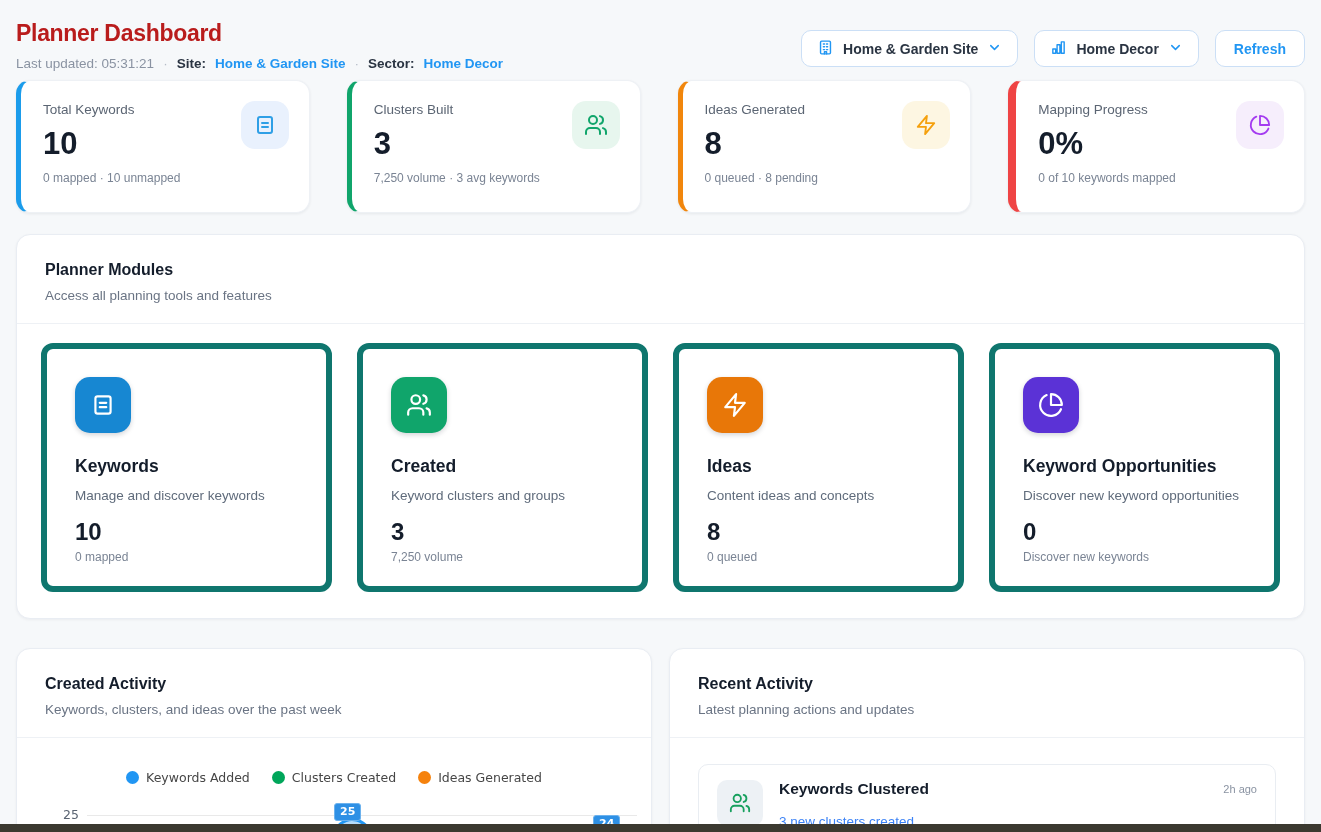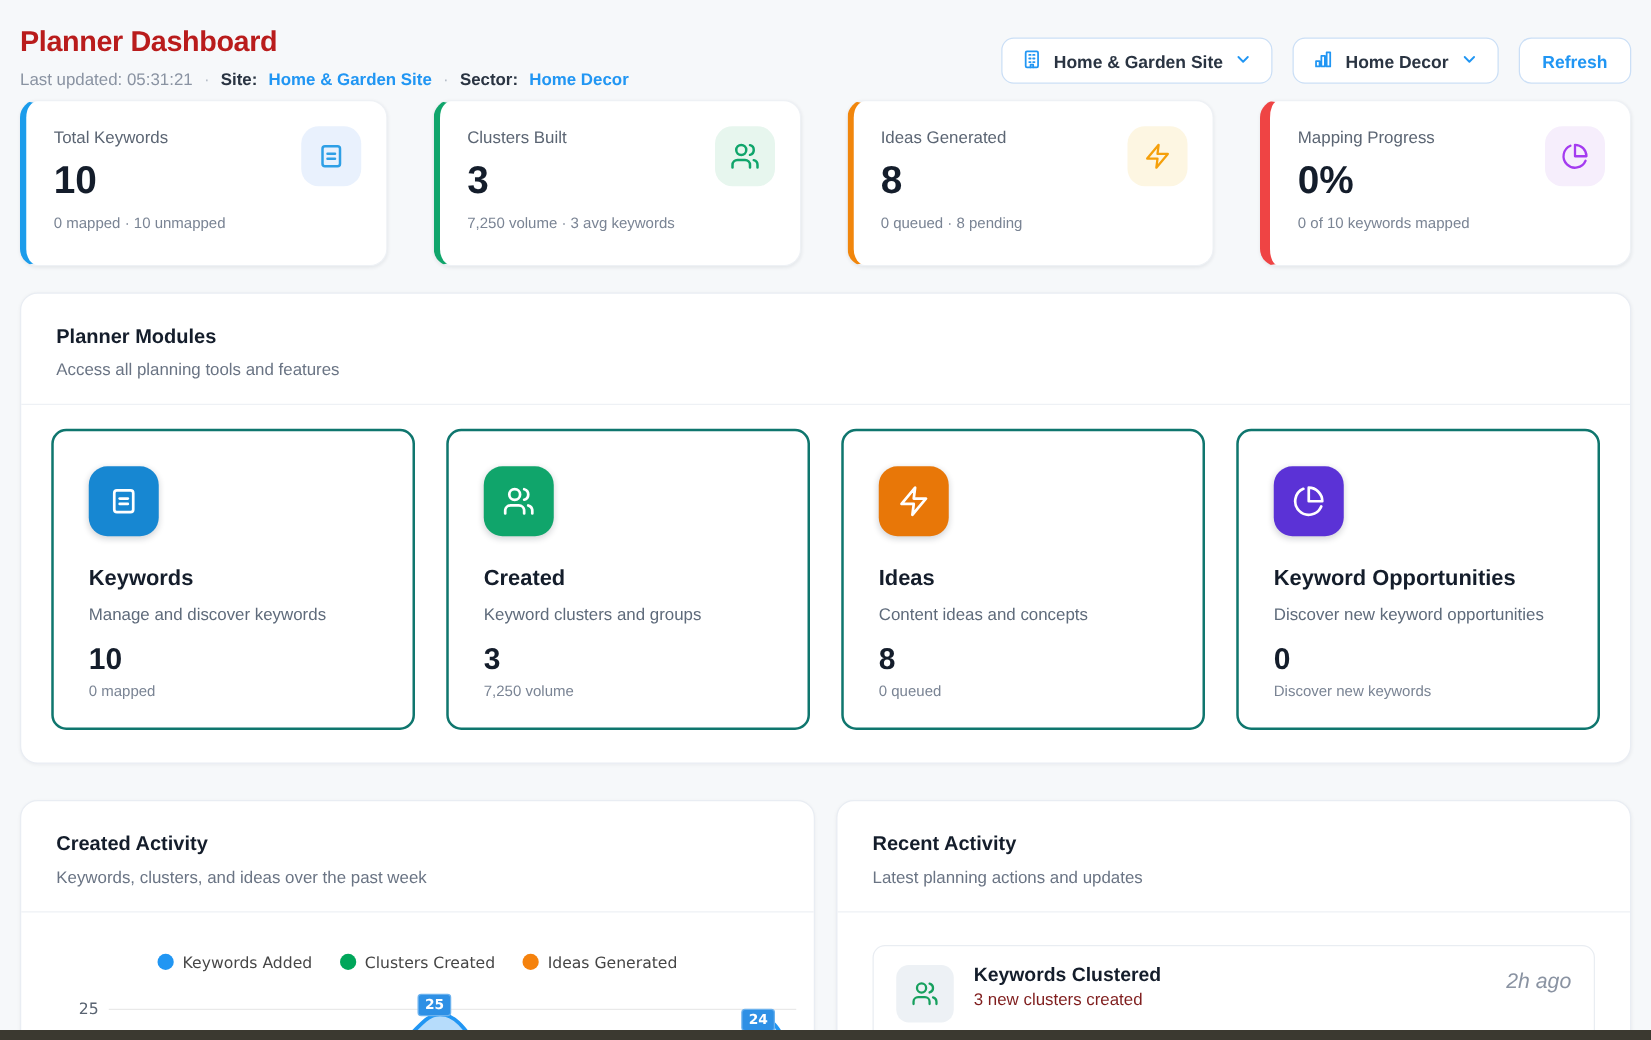--- a/index.html
+++ b/index.html
@@ -51,21 +51,21 @@
   
   .section-card { background:#fff; border:1px solid #e9edf3; border-radius:14px;
                   box-shadow:0 1px 3px rgba(16,24,40,.05); }
   .section-head { padding:26px 28px 20px; }
   .section-title { font-size:16px; font-weight:700; color:#141d2b; }
   .section-sub { font-size:13.5px; color:#6a7484; margin-top:9px; }
   .divider { border-top:1px solid #eef1f5; }
 
   .modules-section { margin-top:21px; }
   .modules-grid { display:flex; gap:25px; padding:19px 24px 26px; }
-  .module-card { flex:1; background:#fff; border:2px solid #0f766e; border-radius:12px;
+  .module-card { flex:1; background:#fff; border:6px solid #0f766e; border-radius:12px;
                  padding:28px 28px 22px; cursor:pointer; }
   .module-icon { width:56px; height:56px; border-radius:15px; color:#fff;
                  display:flex; align-items:center; justify-content:center;
                  box-shadow:0 2px 5px rgba(16,24,40,.18); }
   .module-icon.blue   { background:#1787d2; }
   .module-icon.green  { background:#10a56b; }
   .module-icon.orange { background:#e87708; }
   .module-icon.purple { background:#5b32d6; }
   .module-title { font-size:17.5px; font-weight:800; margin-top:23px; color:#141d2b; }
   .module-desc  { font-size:13.5px; color:#5f6b7b; margin-top:11px; }
@@ -94,22 +94,22 @@
   .pt-label.p25 { left:317px; top:9px; }
   .pt-label.p24 { left:576px; top:21px; }
 
   
   .activity-body { padding:26px 28px; }
   .activity-item { display:flex; gap:16px; border:1px solid #e9edf2; border-radius:10px;
                    padding:15px 18px; background:#fff; }
   .activity-icon { width:46px; height:46px; border-radius:10px; background:#edf1f5;
                    display:flex; align-items:center; justify-content:center; color:#17a05e; flex:none; }
   .activity-title { font-size:15.5px; font-weight:800; color:#141d2b; }
-  .activity-desc  { font-size:13.5px; color:#7f1d1d; margin-top:2px; }
-  .activity-time  { margin-left:auto; font-size:17px; color:#8a93a2; white-space:nowrap; padding-top:3px;font-style:italic; }
+  .activity-desc  { font-size:13.5px; color:#3b82f6; margin-top:16px; }
+  .activity-time  { margin-left:auto; font-size:11px; color:#8a93a2; white-space:nowrap; padding-top:3px; }
 
   .bottom-bar { position:absolute; left:0; right:0; bottom:0; height:8px; background:#3b3930; z-index:50; }
 </style>
 </head>
 <body>
 
 <div class="page">
 
   <div class="header">
     <div>

